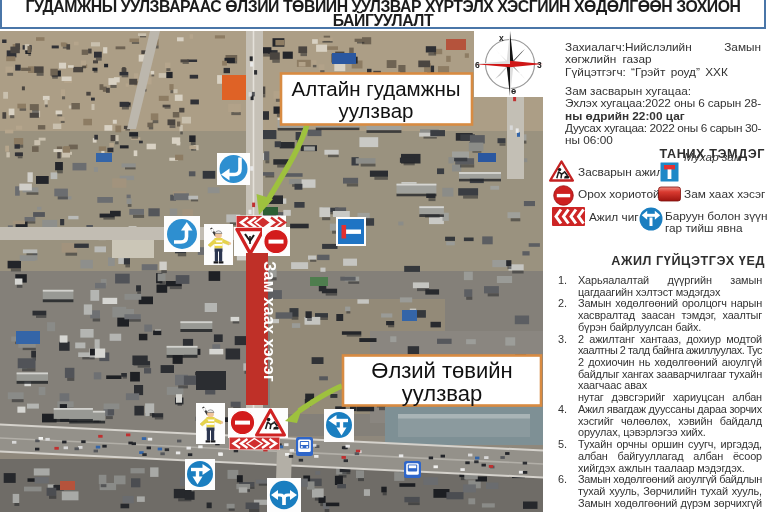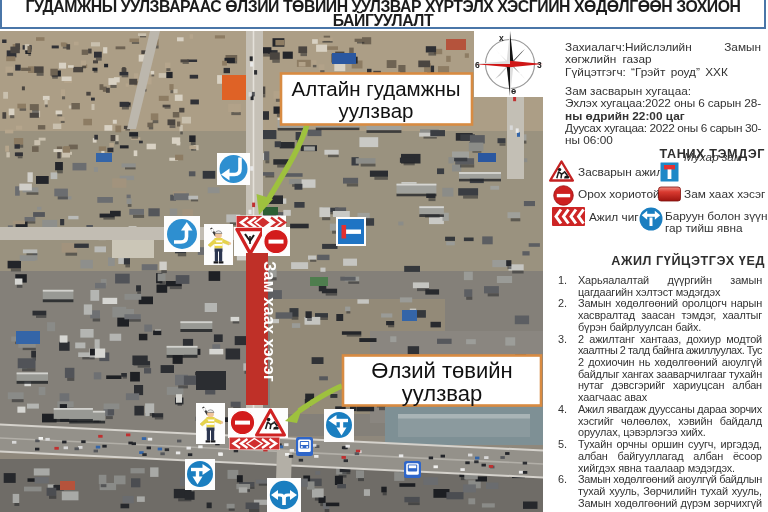--- a/index.html
+++ b/index.html
@@ -1317,29 +1317,29 @@
 <div class="ll">цагдаагийн хэлтэст мэдэгдэх</div>
 
 <div class="ll" style="word-spacing:1.05px;"><span class="n">2.</span>Замын хөдөлгөөний оролцогч нарын</div>
 <div class="ll" style="word-spacing:3.53px;">хасвралтад заасан тэмдэг, хаалтыг</div>
 <div class="ll">бүрэн байрлуулсан байх.</div>
 
 <div class="ll" style="word-spacing:2.49px;"><span class="n">3.</span>2 ажилтанг хантааз, дохиур модтой</div>
 <div class="ll" style="letter-spacing:-0.48px;">хаалтны 2 талд байнга ажиллуулах. Тус</div>
 <div class="ll" style="word-spacing:1.46px;">2 дохиочин нь хөдөлгөөний аюулгүй</div>
 <div class="ll" style="letter-spacing:-0.20px;">байдлыг хангах зааварчилгааг тухайн</div>
+<div class="ll">хаагчаас авах</div>
 <div class="ll" style="word-spacing:5.14px;">нутаг дэвсгэрийг хариуцсан албан</div>
-<div class="ll">хаагчаас авах</div>
 
 <div class="ll" style="letter-spacing:-0.25px;"><span class="n">4.</span>Ажил явагдаж дууссаны дараа зорчих</div>
 <div class="ll" style="word-spacing:4.62px;">хэсгийг чөлөөлөх, хэвийн байдалд</div>
 <div class="ll">оруулах, цэвэрлэгээ хийх.</div>
 
 <div class="ll" style="word-spacing:1.52px;"><span class="n">5.</span>Тухайн орчны оршин суугч, иргэдэд,</div>
 <div class="ll" style="word-spacing:7.01px;">албан байгууллагад албан ёсоор</div>
-<div class="ll">хийгдэх явна таалаар мэдэгдэх.</div>
+<div class="ll">хийгдэх ажлын таалаар мэдэгдэх.</div>
 
 <div class="ll" style="letter-spacing:-0.29px;"><span class="n">6.</span>Замын хөдөлгөөний аюулгүй байдлын</div>
 <div class="ll" style="word-spacing:1.01px;">тухай хууль, Зөрчилийн тухай хууль,</div>
 <div class="ll" style="word-spacing:0.30px;">Замын хөдөлгөөний дүрэм зөрчихгүй</div>
 
 </div>
 </div>
 </div>
 </body></html>

